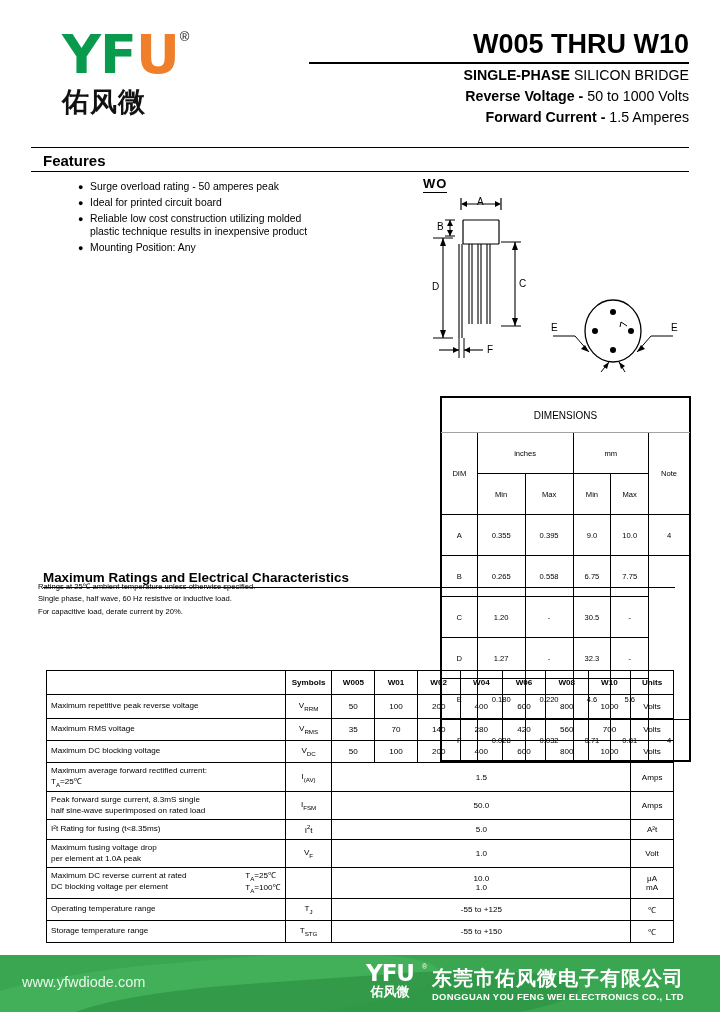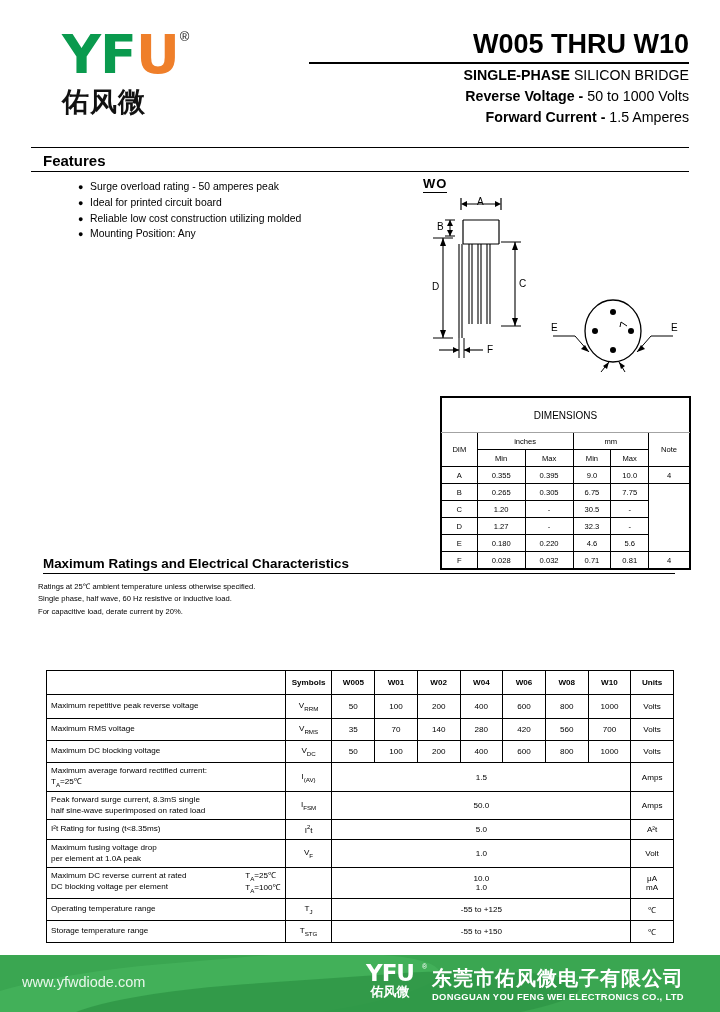--- a/index.html
+++ b/index.html
@@ -40,26 +40,26 @@
   #drawing{position:absolute;left:392px;top:28px;width:266px;height:210px;}
   #pkg-name{position:absolute;left:0;top:0;font-size:13px;font-weight:bold;
             border-bottom:1.6px solid #000;padding-bottom:1px;letter-spacing:1px;}
   .lbl{position:absolute;font-size:10px;}
   svg.dim{position:absolute;left:0;top:0;overflow:visible;}
 
   
   #dimtable{position:absolute;left:409px;top:248px;width:249px;border:1.6px solid #000;}
   #dimtable table{border-collapse:collapse;width:100%;font-size:7.6px;}
   #dimtable td,#dimtable th{border:1px solid #000;text-align:center;font-weight:normal;
-      padding:2px 0;height:12px;}
+      padding:14px 0;height:12px;}
   #dimtable .dimhead{font-size:10px;padding:11px 0;border-bottom:1px solid #a3a3a3;}
   #dimtable .unit-under{border-bottom:1px solid #000;}
 
   
-  #ratings-head{position:absolute;left:12px;top:408px;}
+  #ratings-head{position:absolute;left:12px;top:422px;}
   #notes{position:absolute;left:7px;top:433px;font-size:7.6px;line-height:1.62;}
 
   
   #spec{position:absolute;left:15px;top:486px;width:628px;margin-top:36px;}
   #spec table{border-collapse:collapse;width:100%;}
   #spec td,#spec th{border:1px solid #000;font-size:8.1px;font-weight:normal;
       padding:0;vertical-align:middle;}
   #spec .desc{text-align:left;padding:3px 4px;width:232px;line-height:1.3;}
   #spec .sym{text-align:center;width:46px;}
   #spec .val{text-align:center;width:42px;}
@@ -132,20 +132,23 @@
       <span class="ftext">Surge overload rating - 50 amperes peak</span>
     </div>
     <div class="feat">
       <span class="bullet">●</span>
       <span class="ftext">Ideal for printed circuit board</span>
     </div>
     <div class="feat">
       <span class="bullet">●</span>
       <span class="ftext">Reliable low cost construction utilizing molded</span>
     </div>
+    <div class="feat cont">
+      <span class="ftext">plastic technique results in inexpensive product</span>
+    </div>
     <div class="feat">
       <span class="bullet">●</span>
       <span class="ftext">Mounting Position: Any</span>
     </div>
   </div>
 
   <div id="drawing">
     <div id="pkg-name">WO</div>
 
     <svg class="dim" width="266" height="210">
@@ -246,21 +249,21 @@
         <td>A</td>
         <td>0.355</td>
         <td>0.395</td>
         <td>9.0</td>
         <td>10.0</td>
         <td>4</td>
       </tr>
       <tr>
         <td>B</td>
         <td>0.265</td>
-        <td>0.305</td>
+        <td>0.558</td>
         <td>6.75</td>
         <td>7.75</td>
         <td rowspan="4"></td>
       </tr>
       <tr>
         <td>C</td>
         <td>1.20</td>
         <td>-</td>
         <td>30.5</td>
         <td>-</td>

